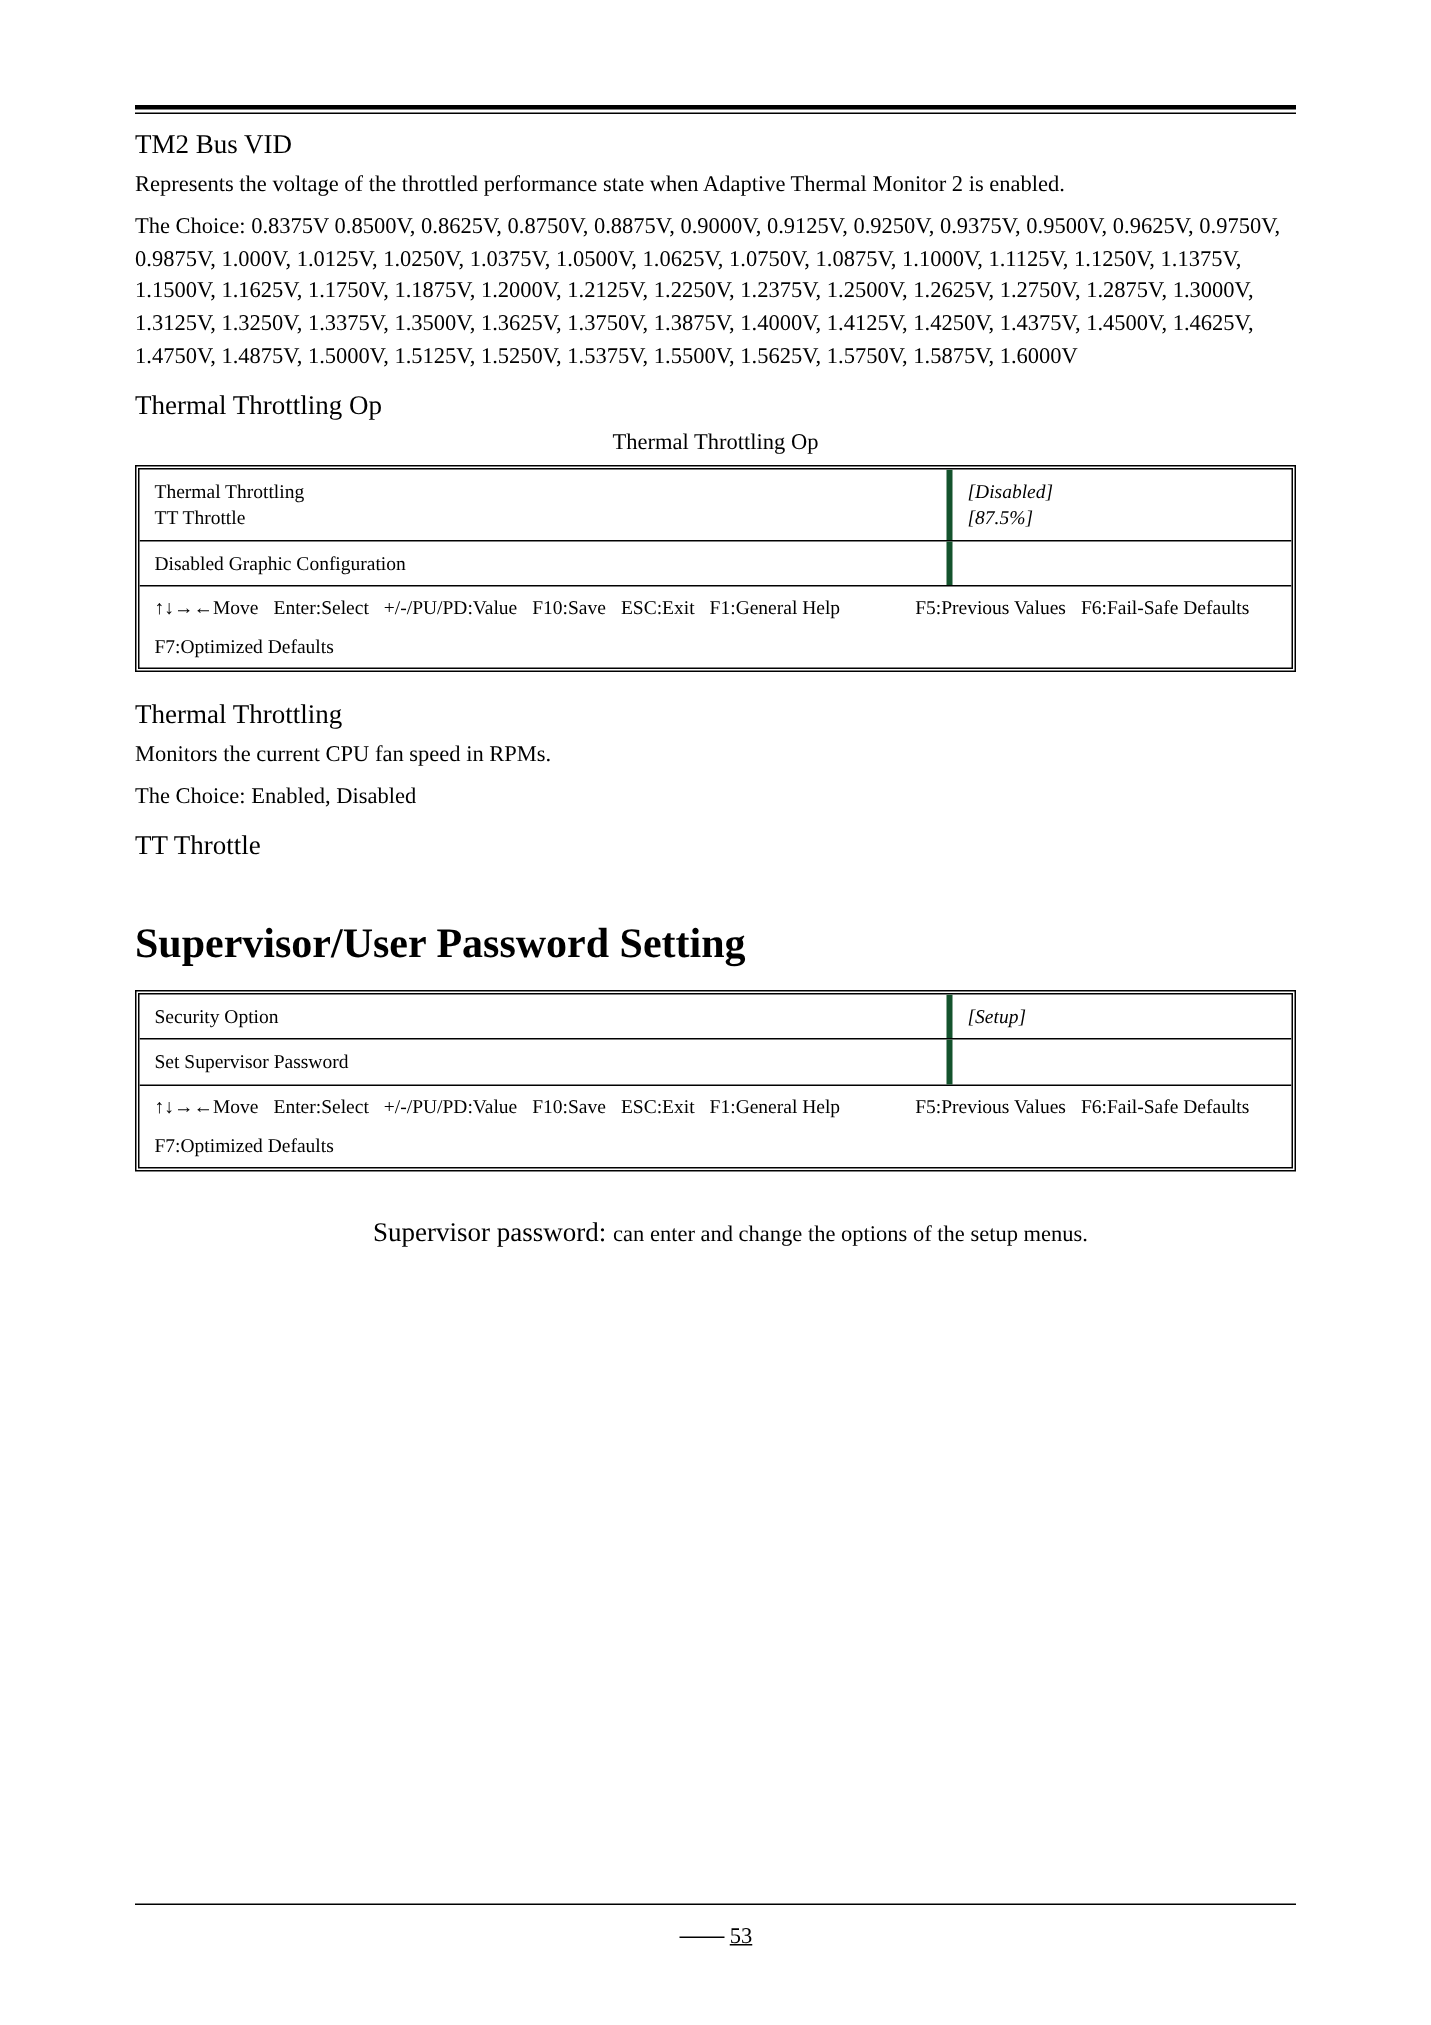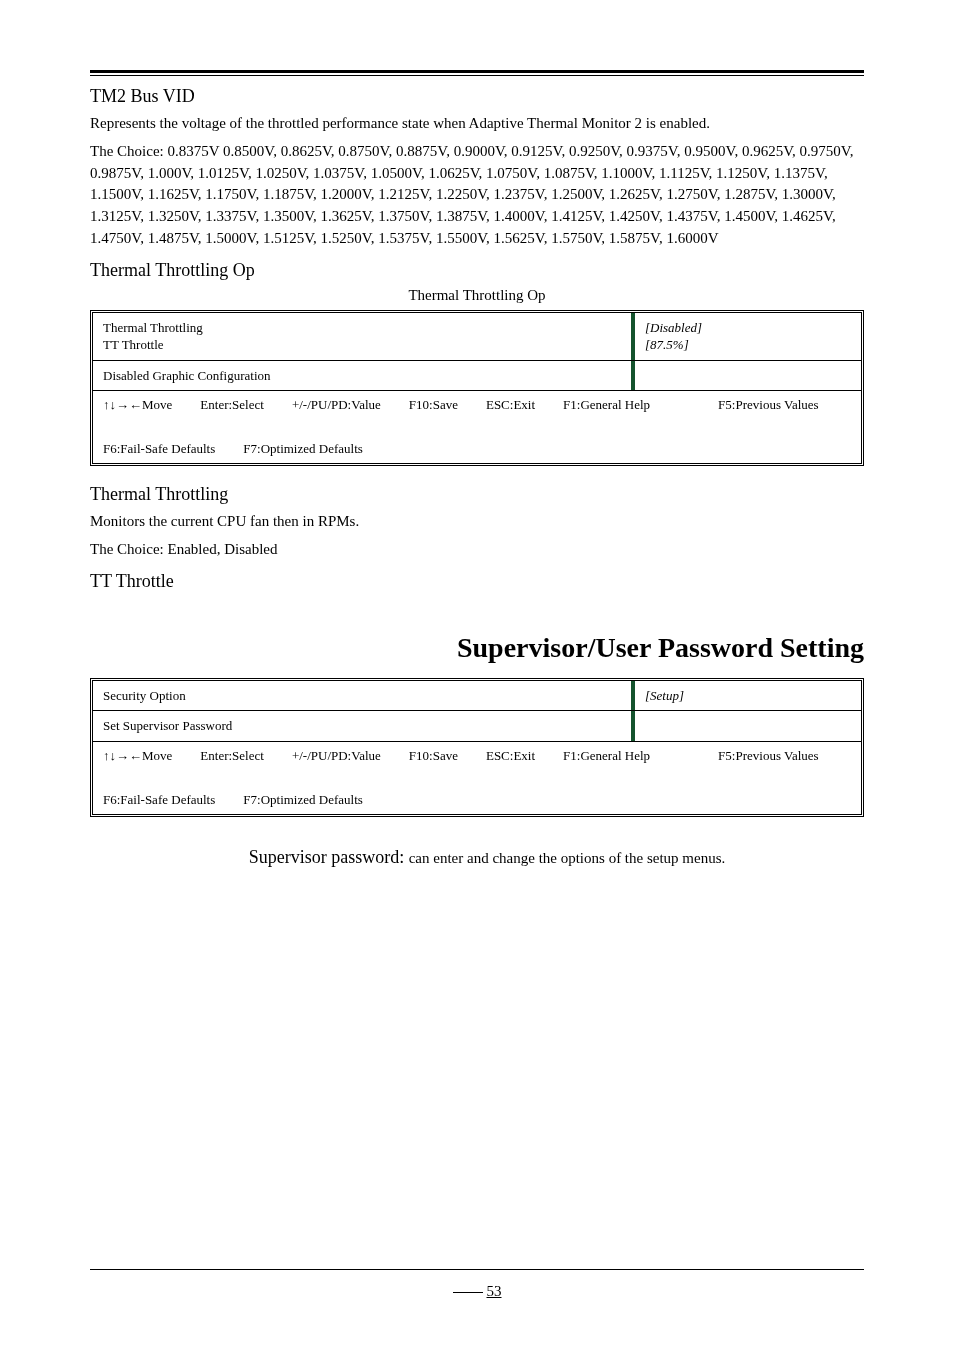--- a/index.html
+++ b/index.html
@@ -69,35 +69,34 @@
     font-style: italic;
   }
   .bios-divider-row {
     border-top: 1px solid #000;
   }
   .bios-footer {
     border-top: 1px solid #000;
     padding: 6px 10px;
     font-size: 13px;
     display: flex;
-    gap: 28px;
+    gap: 10px;
     flex-wrap: wrap;
   }
   .bios-footer span {
     white-space: nowrap;
   }
   .arrow-glyph {
     font-family: Arial, sans-serif;
   }
   .heading-h2 {
     font-size: 28px;
     font-weight: bold;
     margin-top: 40px;
     margin-bottom: 14px;
-    text-align: right;
   }
   .heading-para {
     font-size: 15px;
     line-height: 1.5;
     margin-bottom: 10px;
   }
   .subhead {
     font-size: 18px;
     margin-top: 30px;
     margin-bottom: 8px;
@@ -170,21 +169,21 @@
         <span>F1:General Help</span>
         <span style="margin-left:40px">F5:Previous Values</span>
         <span>F6:Fail-Safe Defaults</span>
         <span>F7:Optimized Defaults</span>
       </div>
     </div>
   </div>
 
   <div class="block">
     <div class="section-title">Thermal Throttling</div>
-    <div class="body-text">Monitors the current CPU fan then in RPMs.</div>
+    <div class="body-text">Monitors the current CPU fan speed in RPMs.</div>
     <div class="body-text">
       <span>The Choice:</span>
       <span>Enabled, Disabled</span>
     </div>
   </div>
 
   <div class="block">
     <div class="section-title">TT Throttle</div>
   </div>
 

